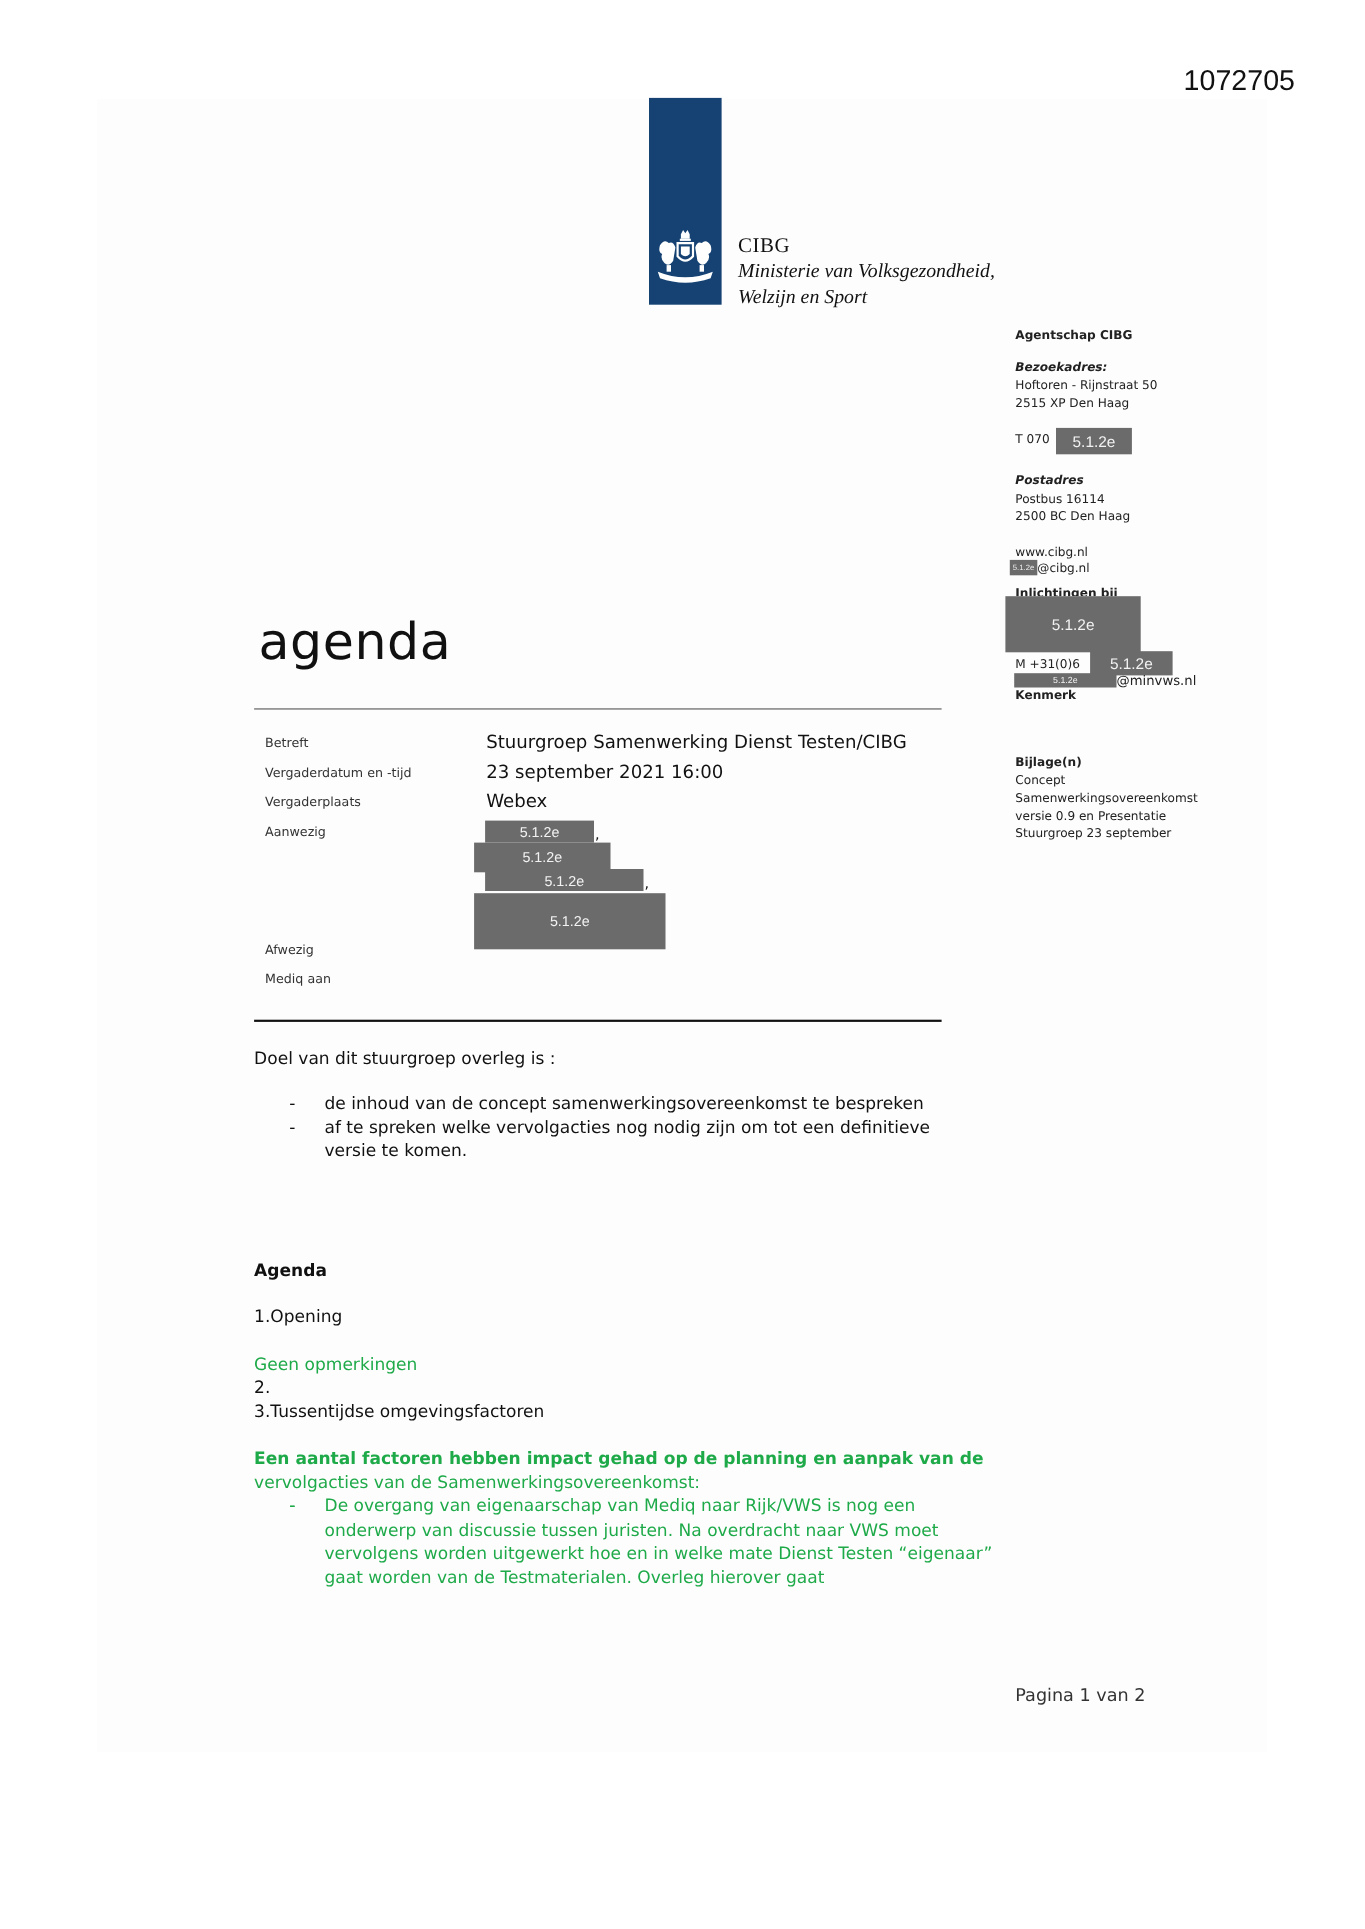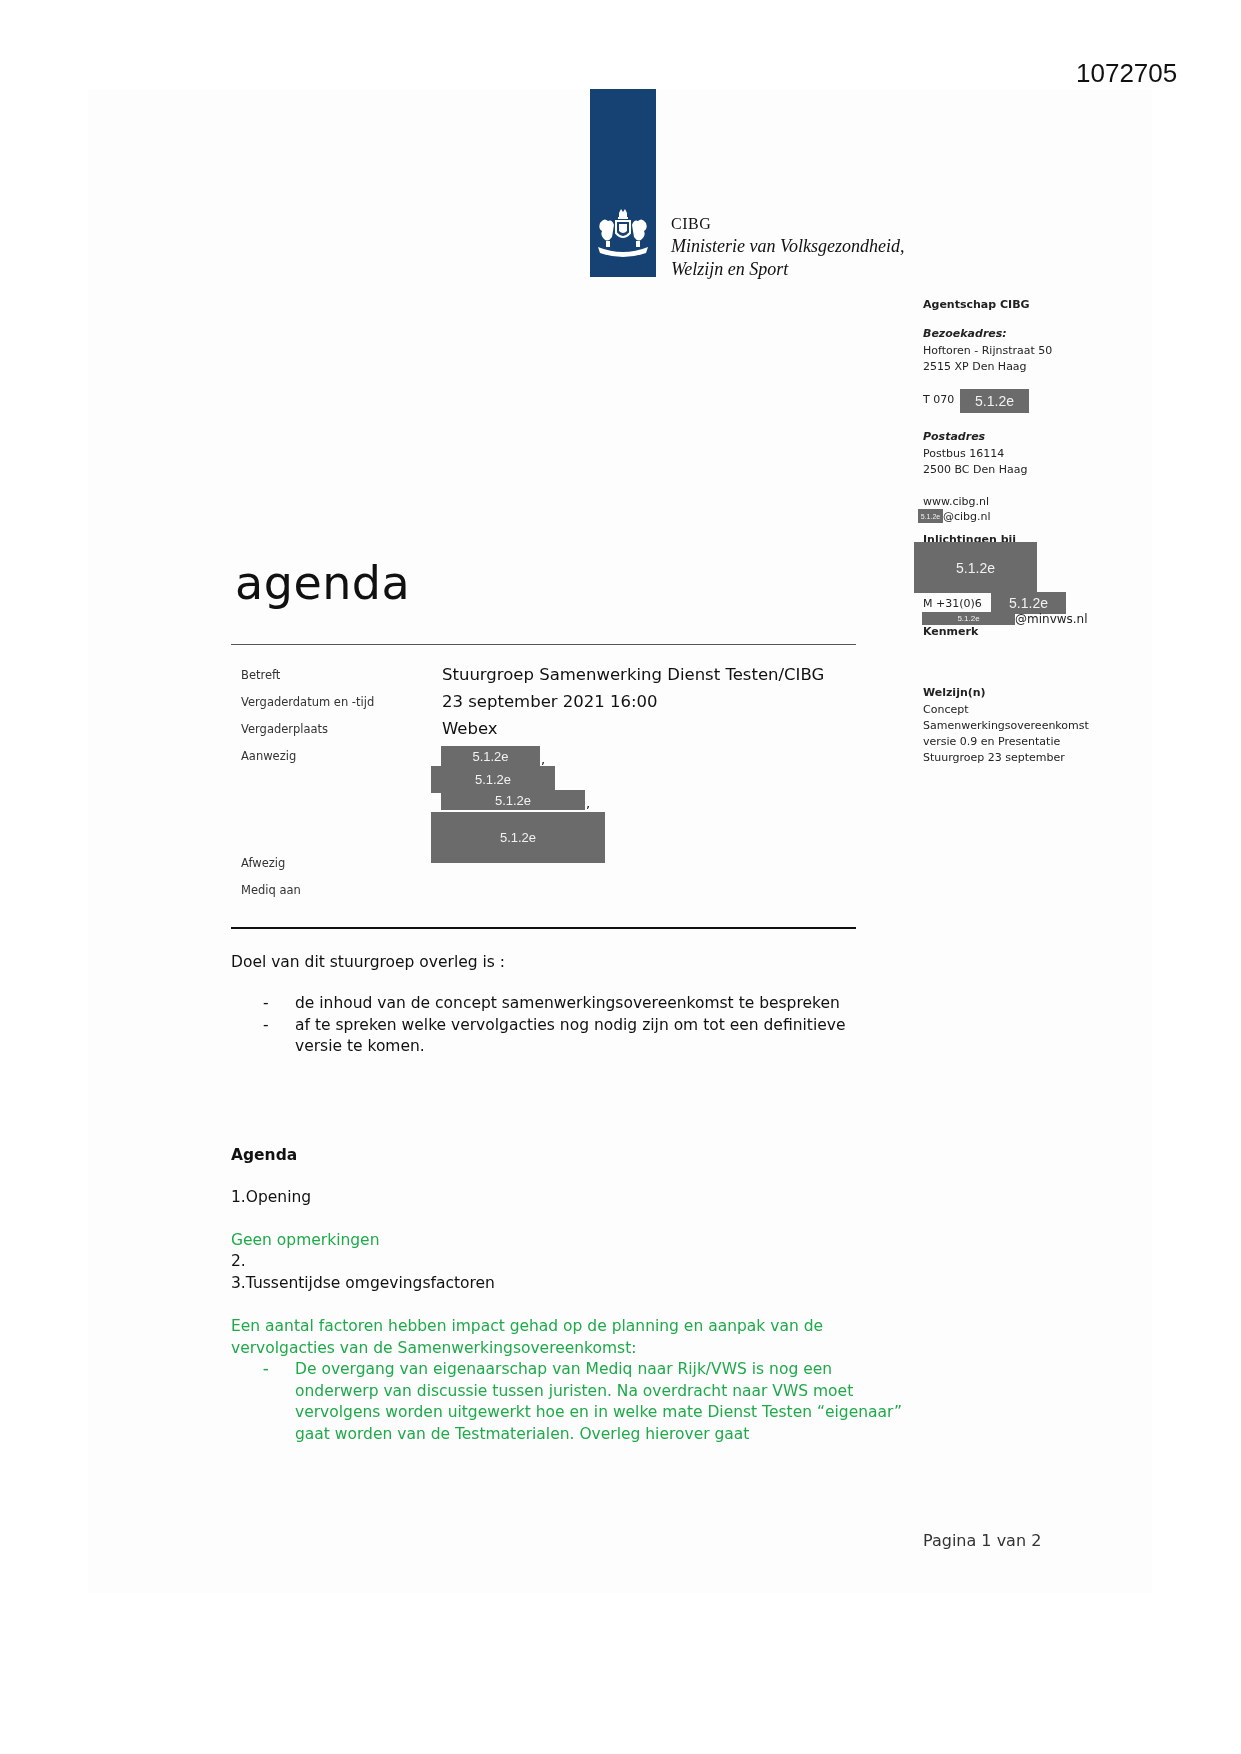--- a/index.html
+++ b/index.html
@@ -21,21 +21,21 @@
   
   .logo-bar {
     position: absolute; left: 590px; top: 89px; width: 66px; height: 188px;
     background: #154273;
   }
   .logo-emblem { position: absolute; left: 4px; top: 118px; width: 58px; height: 56px; }
   .logo-text {
     position: absolute; left: 671px; top: 212px;
     font-family: "Liberation Serif", "DejaVu Serif", serif; color: #111;
   }
-  .logo-text .org { font-size: 16px; line-height: 23px; letter-spacing: 0.5px; }
+  .logo-text .org { font-size: 19px; line-height: 23px; letter-spacing: 0.5px; }
   .logo-text .ministry { font-size: 18px; line-height: 23px; font-style: italic; }
 
   
   .sidebar { position: absolute; left: 923px; font-family: "DejaVu Sans", sans-serif; font-size: 11px; line-height: 16px; color: #222; }
   .sb-bold { font-weight: bold; }
   .sb-bi { font-weight: bold; font-style: italic; }
 
   .redact {
     position: absolute; background: #6b6b6b; color: #f2f2f2;
     font-family: "Liberation Sans", sans-serif; text-align: center;
@@ -100,21 +100,21 @@
 <div class="sidebar" style="top:494px;">www.cibg.nl</div>
 <div class="redact" style="left:918px; top:509px; width:25px; height:14px; font-size:7px;">5.1.2e</div>
 <div class="sidebar" style="left:943px; top:509px;">@cibg.nl</div>
 <div class="sidebar sb-bold" style="top:532px; height:10px; overflow:hidden;">Inlichtingen bij</div>
 <div class="redact" style="left:914px; top:542px; width:123px; height:51px; font-size:14px;">5.1.2e</div>
 <div class="sidebar" style="top:596px;">M  +31(0)6</div>
 <div class="redact" style="left:991px; top:592px; width:75px; height:22px; font-size:14px;">5.1.2e</div>
 <div class="redact" style="left:922px; top:612px; width:93px; height:13px; font-size:8px;">5.1.2e</div>
 <div class="sidebar" style="left:1015px; top:611px; font-size:12px;">@minvws.nl</div>
 <div class="sidebar sb-bold" style="top:624px;">Kenmerk</div>
-<div class="sidebar sb-bold" style="top:685px;">Welzijn(n)</div>
+<div class="sidebar sb-bold" style="top:685px;">Bijlage(n)</div>
 <div class="sidebar" style="top:702px;">Concept</div>
 <div class="sidebar" style="top:718px;">Samenwerkingsovereenkomst</div>
 <div class="sidebar" style="top:734px;">versie 0.9  en Presentatie</div>
 <div class="sidebar" style="top:750px;">Stuurgroep 23 september</div>
 
 <div class="title-agenda">agenda</div>
 
 <div class="rule" style="left:231px; top:644px; width:625px;"></div>
 
 <div class="meta-label" style="top:668px;">Betreft</div>
@@ -141,20 +141,20 @@
 <ul class="list" style="top:993px; width:660px;">
   <li><span class="dash">-</span><span>de inhoud van de concept samenwerkingsovereenkomst te bespreken</span></li>
   <li><span class="dash">-</span><span>af te spreken welke vervolgacties nog nodig zijn om tot een definitieve versie te komen.</span></li>
 </ul>
 
 <div class="body-text" style="top:1144px; font-weight:bold;">Agenda</div>
 <div class="body-text" style="top:1186px;">1.Opening</div>
 <div class="body-text green" style="top:1229px;">Geen opmerkingen</div>
 <div class="body-text" style="top:1250px;">2.</div>
 <div class="body-text" style="top:1272px;">3.Tussentijdse omgevingsfactoren</div>
-<div class="body-text green" style="top:1315px;">Een aantal factoren hebben impact gehad op de planning en aanpak van de</div>
+<div class="body-text green" style="top:1315px;font-weight:bold;">Een aantal factoren hebben impact gehad op de planning en aanpak van de</div>
 <div class="body-text green" style="top:1337px;">vervolgacties van de Samenwerkingsovereenkomst:</div>
 <ul class="list green" style="top:1359px; width:680px;">
   <li><span class="dash">-</span></li>
   <li><span class="dash">-</span><span>De overgang van eigenaarschap van Mediq naar Rijk/VWS is nog een onderwerp van discussie tussen juristen. Na overdracht naar VWS moet vervolgens worden uitgewerkt hoe en in welke mate Dienst Testen “eigenaar” gaat worden van de Testmaterialen. Overleg hierover gaat</span></li>
 </ul>
 
 <div class="footer-page">Pagina 1 van 2</div>
 
 </body></html>

